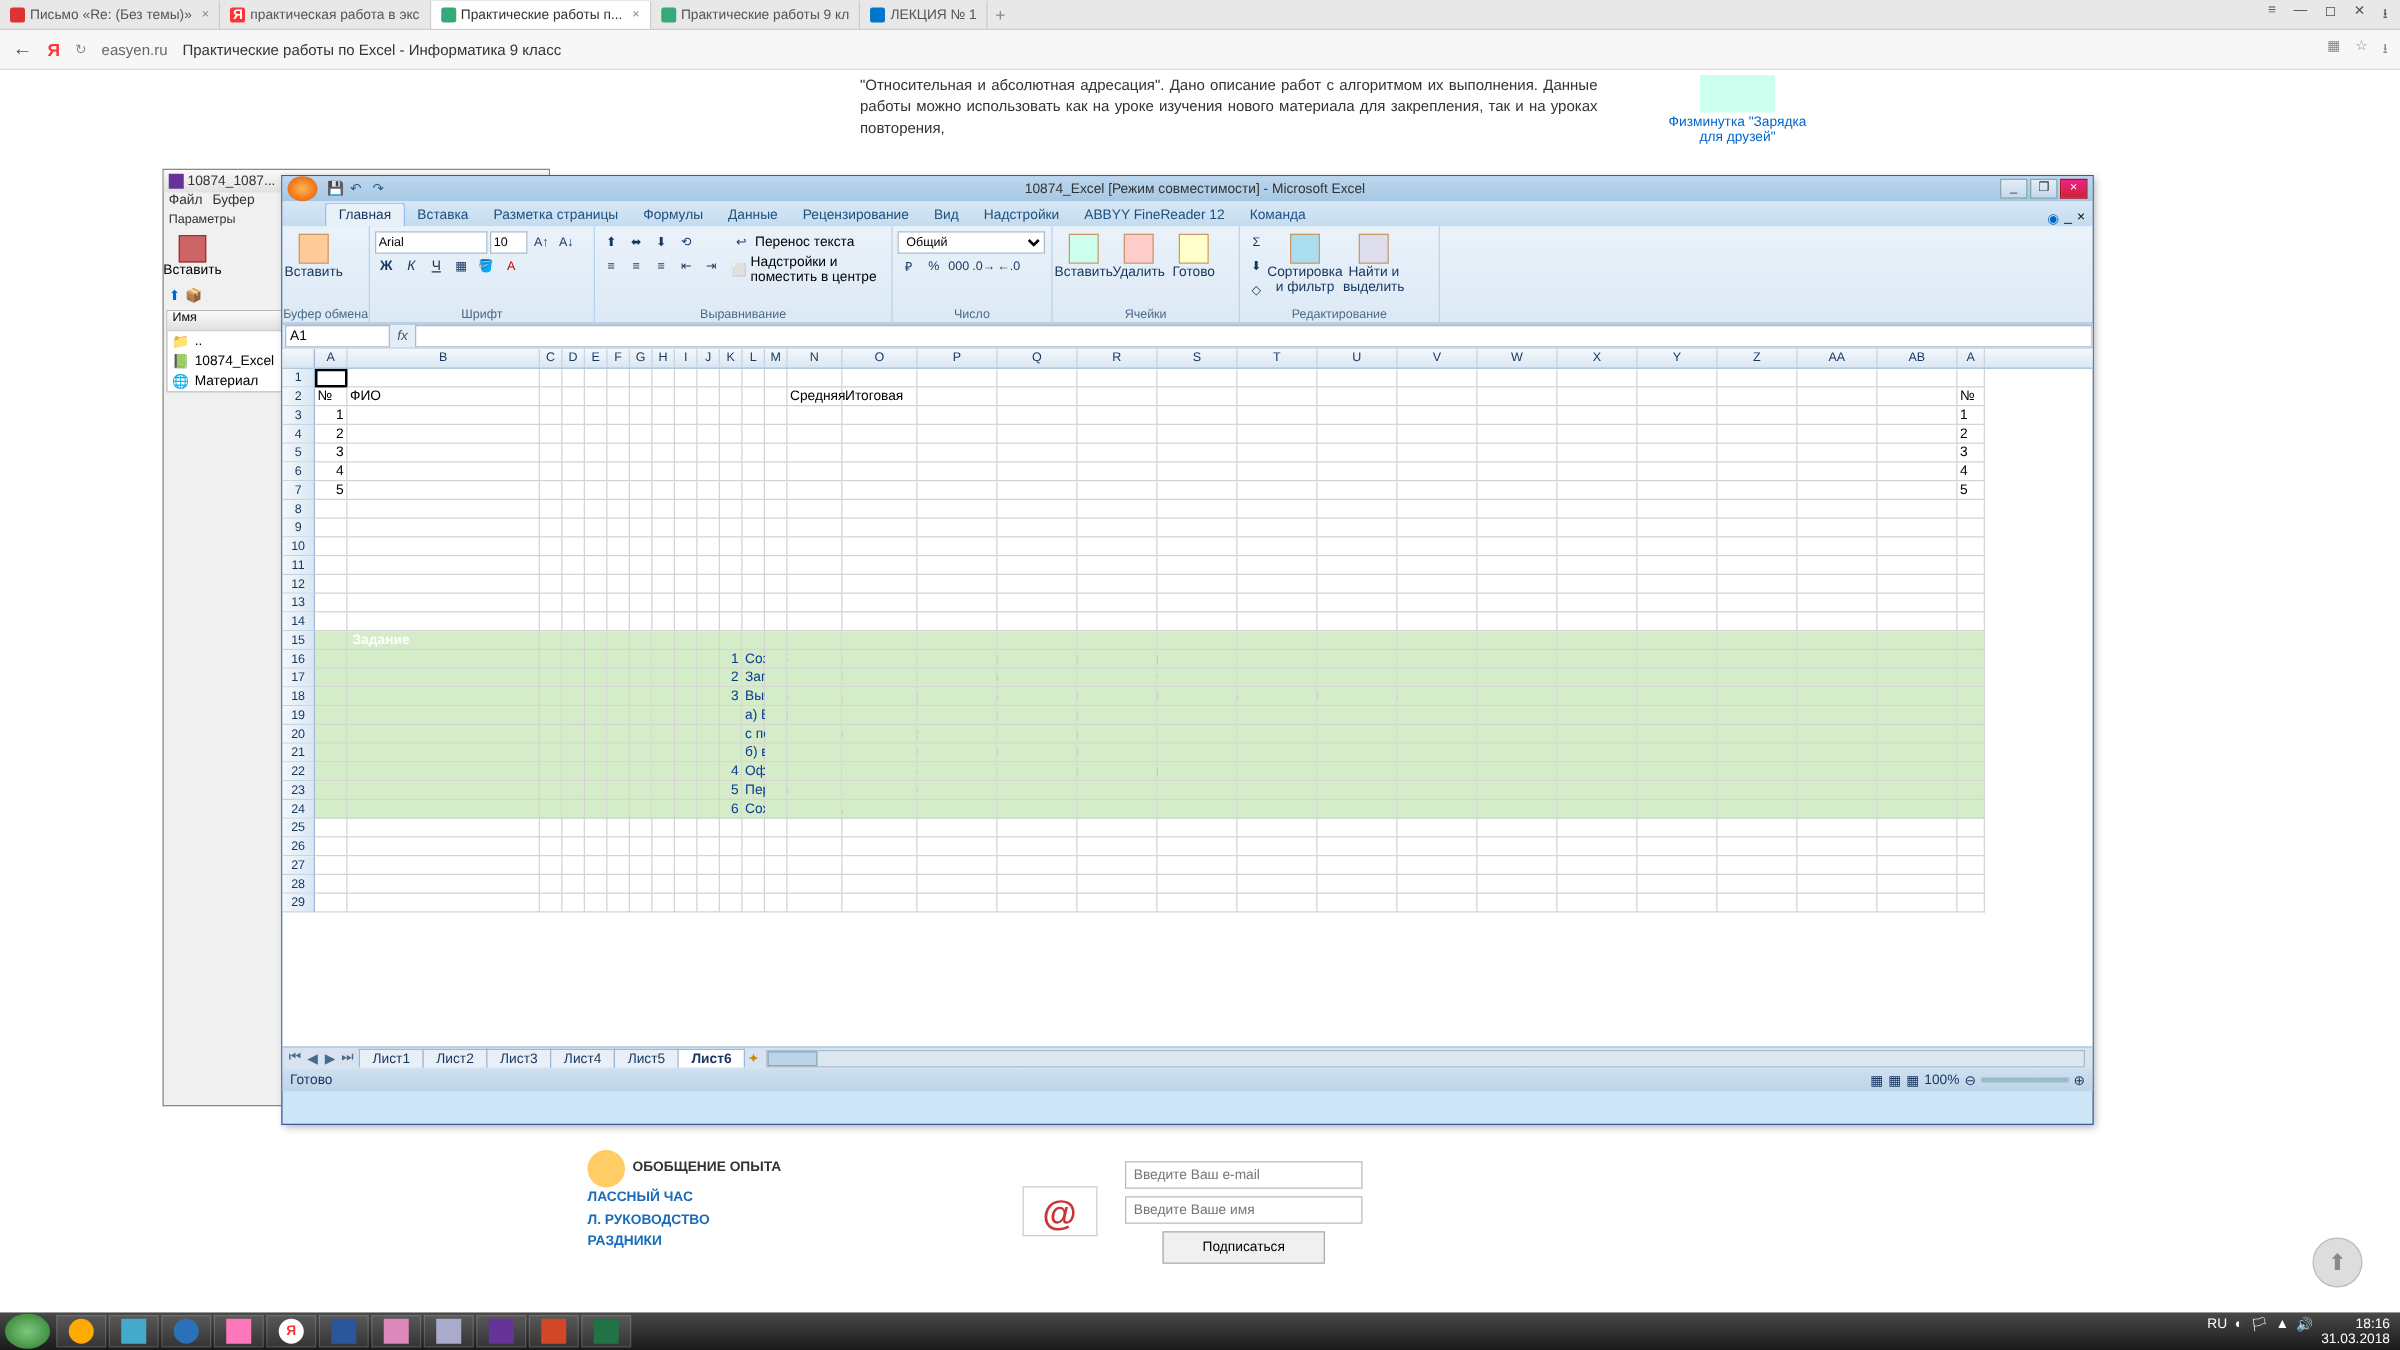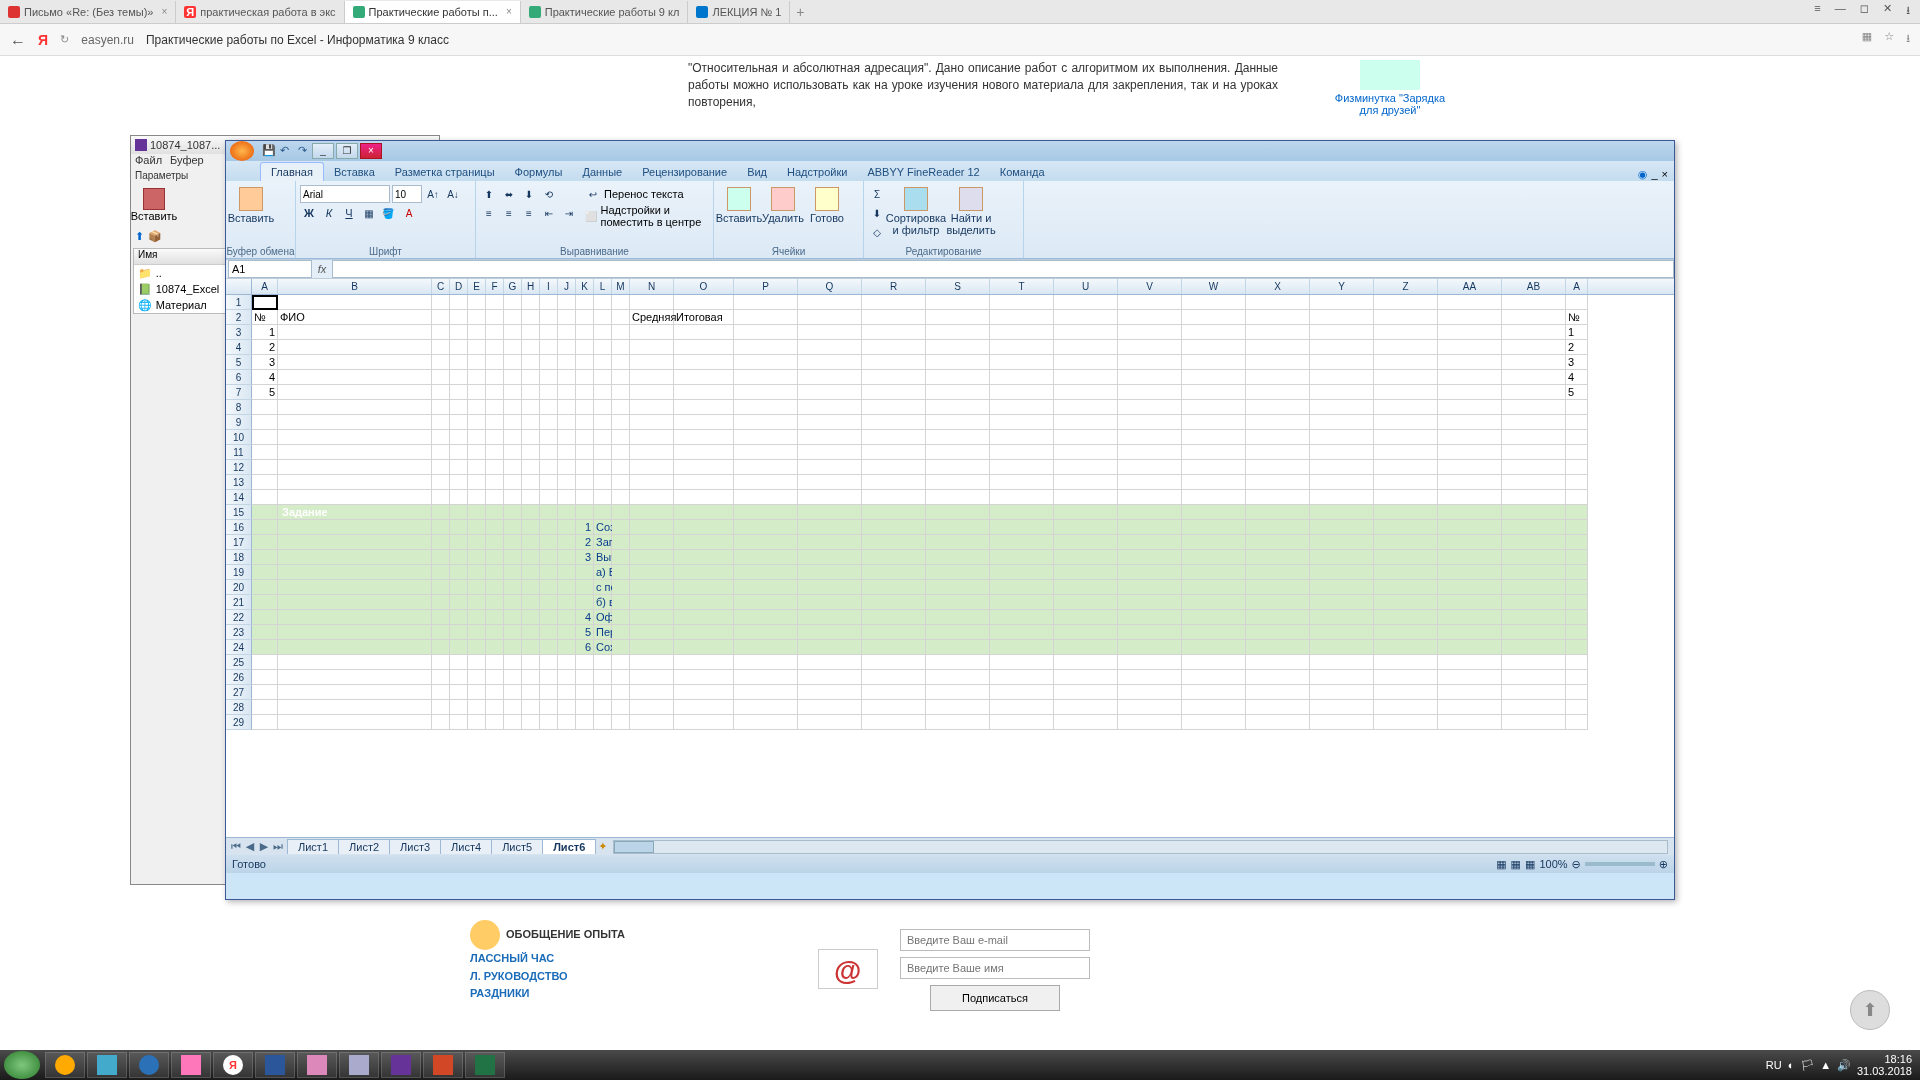--- a/index.html
+++ b/index.html
@@ -76,21 +76,21 @@
 .stab{padding:1px 10px;background:#e8eff6;border:1px solid #9cb8d4;border-bottom:none;margin-left:-1px;color:#15365e}
 .stab.active{background:#fff;font-weight:bold}
 .hscroll{flex:1;margin:0 6px;height:14px;background:#dce7f0;border:1px solid #abc;position:relative}
 .hscroll .thumb{position:absolute;left:0;width:40px;top:0;bottom:0;background:#bcd4e8;border:1px solid #8ab}
 .statusbar{height:18px;background:linear-gradient(#cfe0ef,#bcd4e8);display:flex;align-items:center;padding:0 6px;font-size:10px;color:#15365e}
 .statusbar .zoom{margin-left:auto;display:flex;align-items:center;gap:4px}
 .taskbar{position:absolute;left:0;right:0;bottom:0;height:30px;background:linear-gradient(#4a4a4a,#1a1a1a);display:flex;align-items:center}
 .start{width:36px;height:28px;background:radial-gradient(#7ec87e,#2a7a2a);border-radius:50%;margin:0 4px}
 .tbtn{width:40px;height:26px;margin:0 1px;background:rgba(255,255,255,.1);border:1px solid rgba(255,255,255,.15);display:flex;align-items:center;justify-content:center}
 .tbtn .ico{width:20px;height:20px}
-.tray{margin-left:auto;display:flex;align-items:center;gap:6px;color:#fff;padding-right:8px;font-size:10px}
+.tray{margin-left:auto;display:flex;align-items:flex-start;gap:6px;color:#fff;padding-right:8px;font-size:10px}
 .tray .clock{text-align:right;line-height:1.1}
 .subscribe{position:absolute;left:810px;top:920px;width:470px;height:100px;display:flex;align-items:center;gap:10px}
 .subscribe input{width:190px;height:22px;border:1px solid #bbb;padding:0 6px;font-size:11px;color:#999}
 .subscribe button{width:130px;height:26px;background:#f0f0f0;border:1px solid #aaa;font-size:11px}
 .scroll-top{position:absolute;right:30px;bottom:50px;width:40px;height:40px;border-radius:50%;background:#ddd;border:1px solid #bbb;display:flex;align-items:center;justify-content:center;font-size:18px;color:#888}
 .links{position:absolute;left:470px;top:920px;font-size:11px;font-weight:bold;line-height:1.6}
 .links .l1{color:#333}
 .links .l2{color:#1a6bb8}
 </style>
 </head>
@@ -186,20 +186,21 @@
 </div>
 
 <div class="excel">
   <div class="excel-titlebar">
     <div class="qat">
       <div class="office-btn"></div>
       <span class="qat-btn">💾</span>
       <span class="qat-btn">↶</span>
       <span class="qat-btn">↷</span>
     </div>
+    <div class="title">10874_Excel  [Режим совместимости] - Microsoft Excel</div>
     <div class="wctrl">
       <div class="wbtn">_</div>
       <div class="wbtn">❐</div>
       <div class="wbtn close">×</div>
     </div>
   </div>
   <div class="ribbon-tabs">
     <div class="rtab active">Главная</div>
     <div class="rtab">Вставка</div>
     <div class="rtab">Разметка страницы</div>
@@ -275,20 +276,37 @@
               <span class="rbtn">↩</span>
               <span>Перенос текста</span>
             </div>
           <div class="rrow">
               <span class="rbtn">⬜</span>
               <span>Надстройки и поместить в центре</span>
             </div>
         </div>
       </div>
       <div class="rgroup-label">Выравнивание</div>
+    </div>
+    <div class="rgroup" style="width:128px">
+      <div class="rgroup-body">
+          <div class="rsmall">
+        <div class="rrow">
+              <select class="rsel" style="width:118px"><option>Общий</option></select>
+            </div>
+        <div class="rrow">
+              <span class="rbtn">₽</span>
+              <span class="rbtn">%</span>
+              <span class="rbtn">000</span>
+              <span class="rbtn">.0→</span>
+              <span class="rbtn">←.0</span>
+            </div>
+      </div>
+        </div>
+      <div class="rgroup-label">Число</div>
     </div>
     <div class="rgroup" style="width:150px">
       <div class="rgroup-body">
         <div class="rbig">
             <div class="ico" style="background:#cfe"></div>
             <span>Вставить</span>
           </div>
         <div class="rbig">
             <div class="ico" style="background:#fcc"></div>
             <span>Удалить</span>

